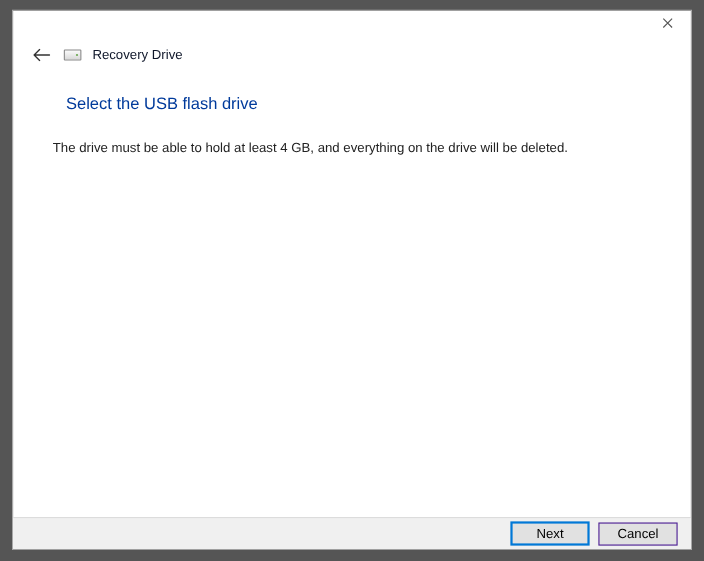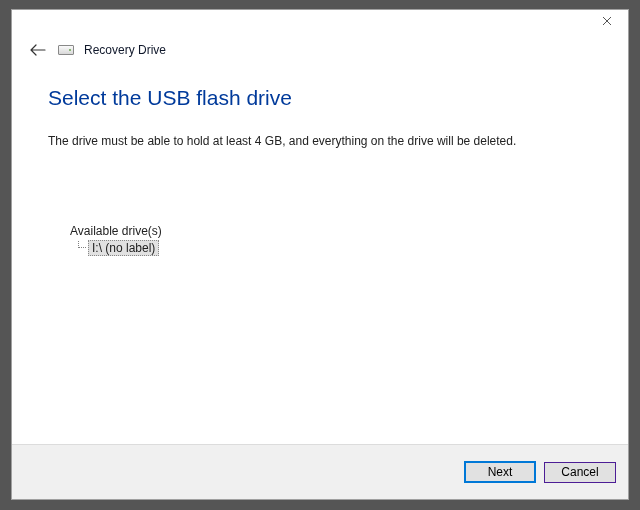--- a/index.html
+++ b/index.html
@@ -74,23 +74,23 @@
     .header-title {
       font-size: 12px;
       color: #0f172a;
     }
     .content {
       flex: 1;
       padding: 8px 36px 0 36px;
     }
     .heading {
       color: #003a9b;
-      font-size: 21px;
+      font-size: 15px;
       font-weight: 400;
-      margin: 10px 0 24px 0;
+      margin: 10px 0 24px 12px;
     }
     .description {
       font-size: 12px;
       color: #222;
       margin-bottom: 76px;
     }
     .drives-section {
       padding-left: 22px;
     }
     .drives-label {
@@ -130,21 +130,21 @@
     }
     .tree-label {
       background: #e1e1e1;
       border: 1px dotted #888;
       padding: 0 3px;
       font-size: 12px;
       color: #222;
       line-height: 14px;
     }
     .footer {
-      height: 55px;
+      height: 29px;
       border-top: 1px solid #dcdcdc;
       background: #f0f0f0;
       display: flex;
       justify-content: flex-end;
       align-items: center;
       padding: 0 12px;
       gap: 8px;
     }
     .btn {
       min-width: 72px;
@@ -181,28 +181,19 @@
         </svg>
     </div>
     <span class="drive-icon"></span>
     <span class="header-title">Recovery Drive</span>
   </div>
 
   <div class="content">
     <h1 class="heading">Select the USB flash drive</h1>
     <p class="description">The drive must be able to hold at least 4 GB, and everything on the drive will be deleted.</p>
 
-    <div class="drives-section">
-      <div class="drives-label">Available drive(s)</div>
-      <div class="tree">
-        <div class="tree-item">
-          <span class="tree-connector"></span>
-          <span class="tree-label">I:\ (no label)</span>
-        </div>
-      </div>
-    </div>
   </div>
 
   <div class="footer">
     <button class="btn btn-primary">Next</button>
     <button class="btn">Cancel</button>
   </div>
 </div>
 
 </body></html>

